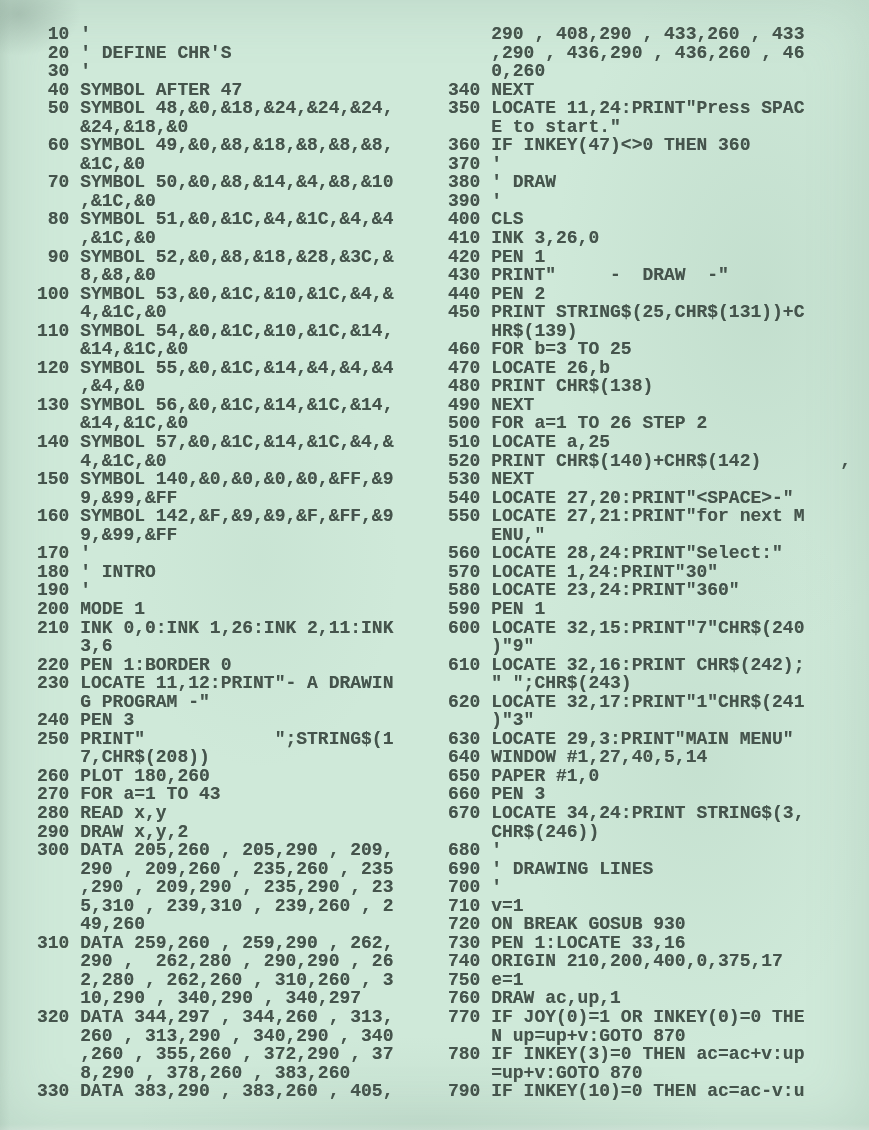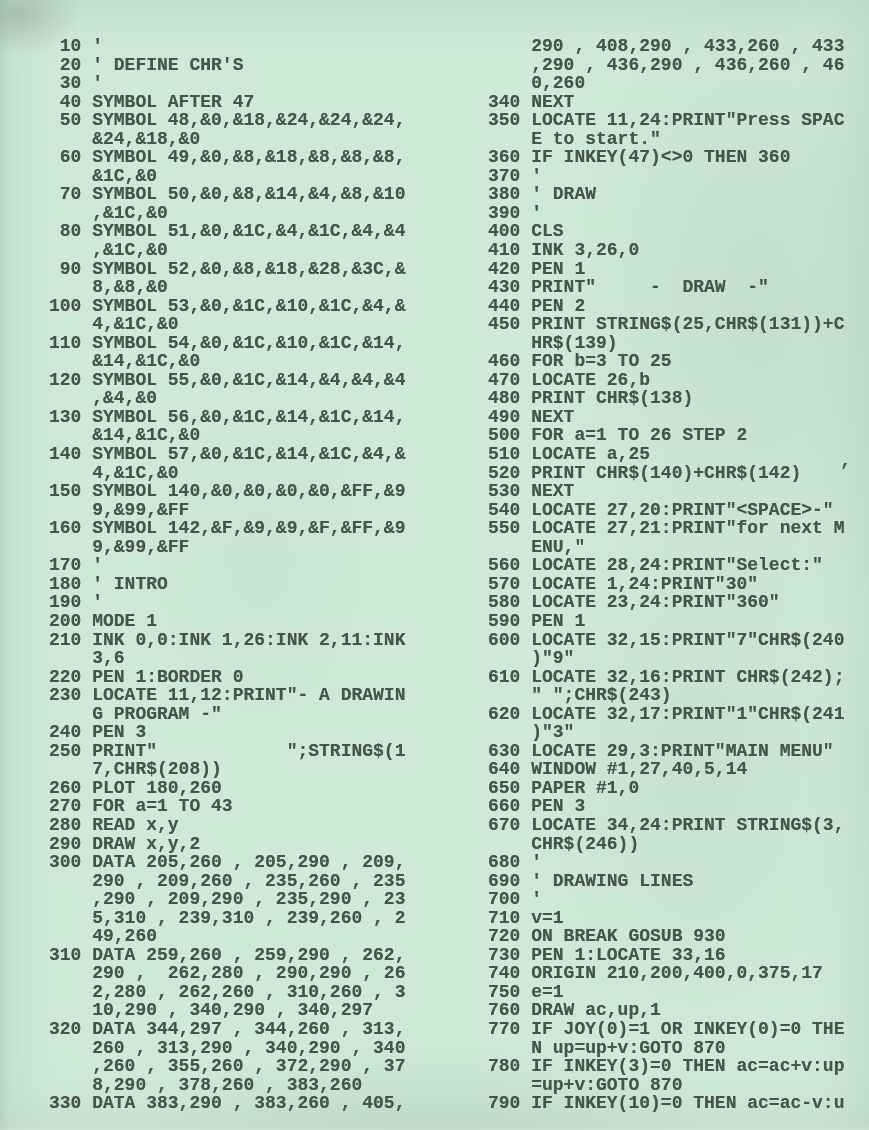--- a/index.html
+++ b/index.html
@@ -21,32 +21,32 @@
       radial-gradient(ellipse 200px 300px at 260px 560px, rgba(150,185,165,0.10), rgba(150,185,165,0) 70%),
       radial-gradient(ellipse 420px 120px at 430px 1120px, rgba(130,160,145,0.12), rgba(130,160,145,0) 70%),
       linear-gradient(90deg, rgba(120,145,130,0.12) 0px, rgba(120,145,130,0) 10px),
       linear-gradient(0deg, rgba(255,255,255,0.25) 0px, rgba(255,255,255,0) 6px);
     box-shadow: inset 0 0 60px rgba(120,150,135,0.25);
     font-family: "Liberation Mono", "DejaVu Sans Mono", monospace;
   }
   pre.col {
     position: absolute;
     top: 21px;
-    margin: 16px;
+    margin: 4px;
     padding: 0;
     font-family: "Liberation Mono", "DejaVu Sans Mono", monospace;
     font-size: 18px;
     line-height: 18.55px;
     font-weight: 600;
     color: #45544c;
     text-shadow: 0 0 0.6px rgba(69,84,76,0.55);
     white-space: pre;
   }
   .col-left  { left: 33px; }
-  .col-right { left: 472px; }
+  .col-right { left: 444px; }
   .artifact {
     position: absolute;
     left: 840px;
     top: 450px;
     font-size: 19px;
     font-weight: 700;
     color: #45544c;
   }
   .footer {
     position: absolute;

